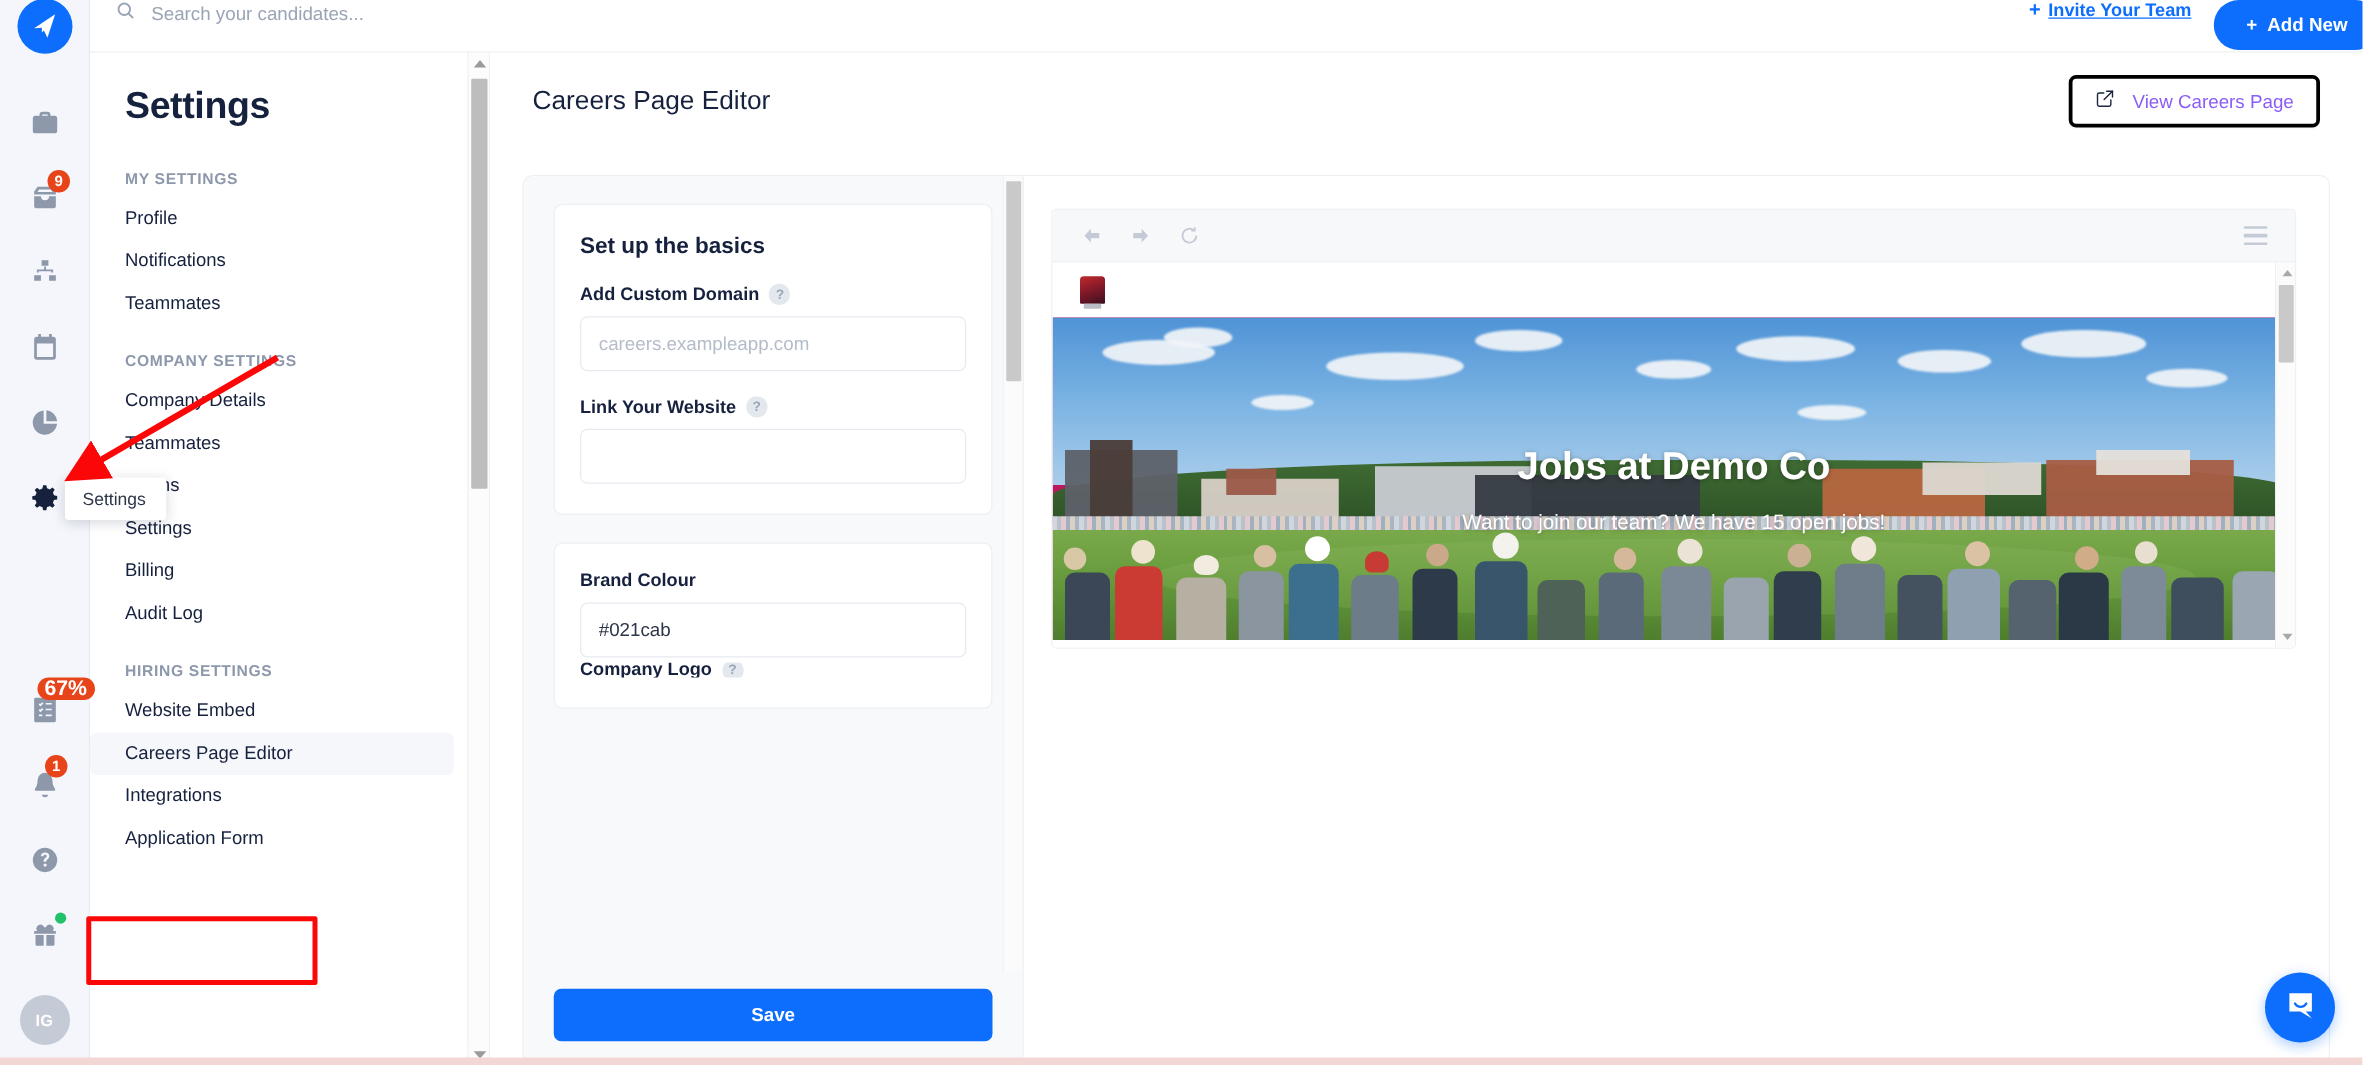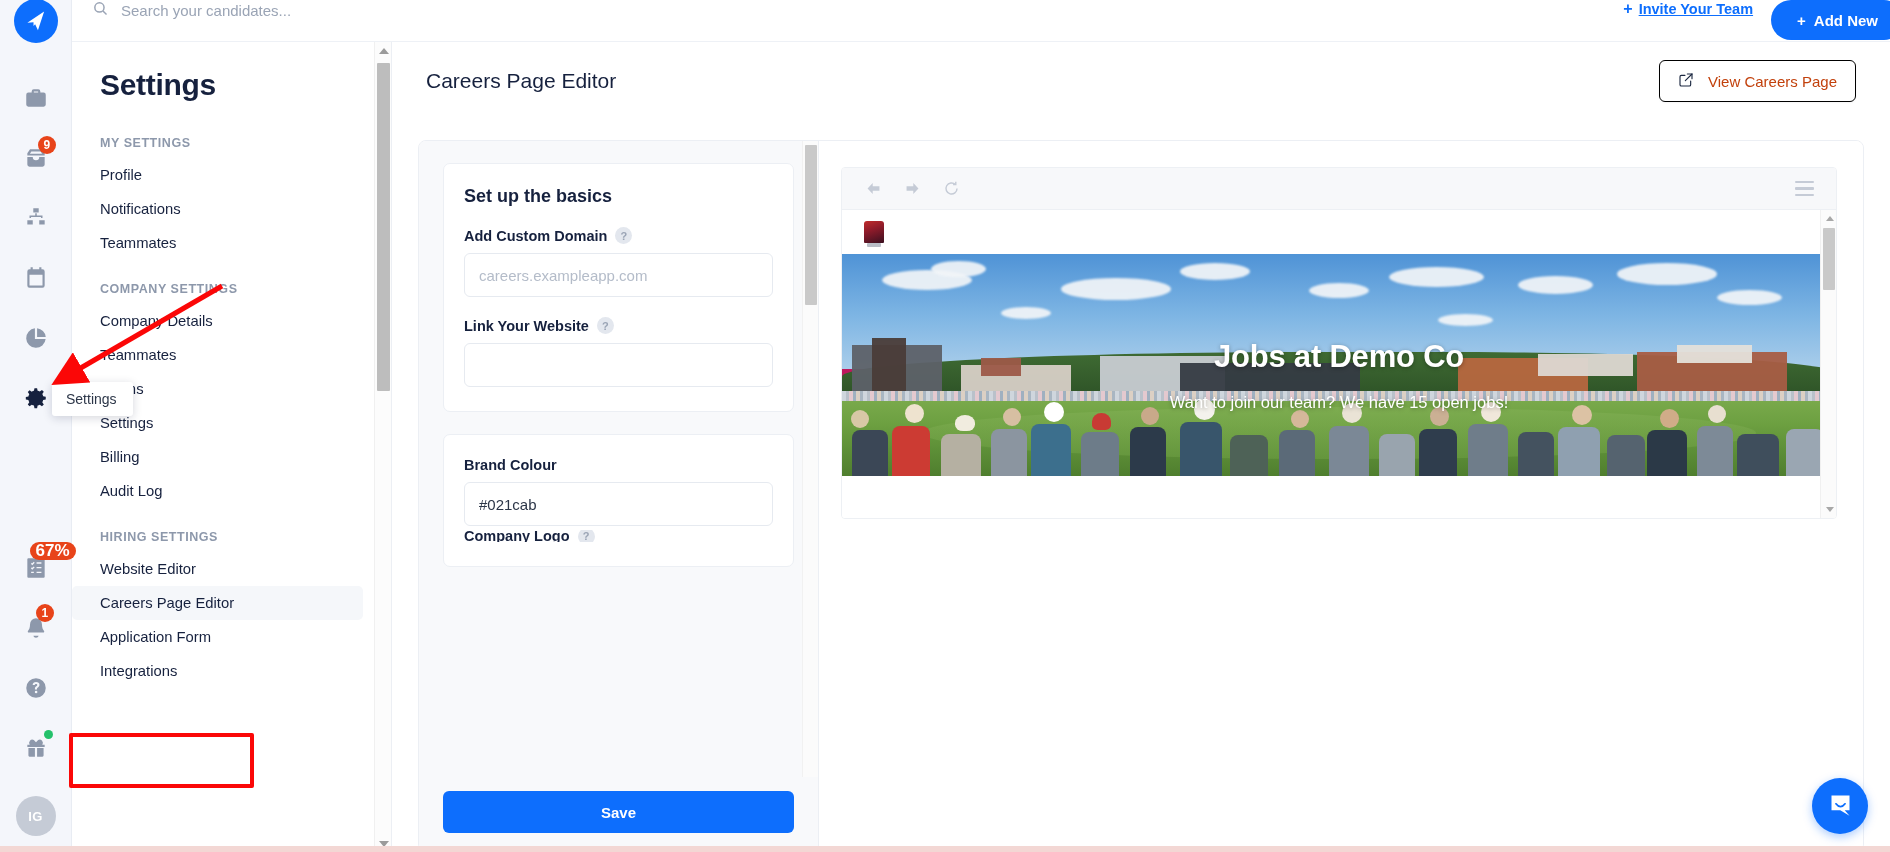--- a/index.html
+++ b/index.html
@@ -187,26 +187,26 @@
     position: relative;
   }
   .content-head {
     height: 78px; flex: 0 0 78px;
     display: flex; align-items: center;
     padding: 0 34px 0 34px;
     justify-content: space-between;
   }
   .page-title { font-size: 21px; color: #16213e; font-weight: 400; }
   .view-btn {
-    border: 1px solid #000000; background: #fff;
+    border: 3px solid #000000; background: #fff;
     border-radius: 6px;
     height: 42px; padding: 0 18px;
     display: flex; align-items: center; gap: 14px;
     font-family: "Liberation Sans", sans-serif;
-    font-size: 15px; color: #c2410c; font-weight: 500;
+    font-size: 15px; color: #8b5cf6; font-weight: 500;
     cursor: pointer;
     box-shadow: 0 1px 2px rgba(20,30,60,.04);
   }
   .view-btn svg { width: 16px; height: 16px; stroke: #1b2740; fill: none; stroke-width: 1.7; }
 
   .editor-shell {
     flex: 1 1 auto;
     margin: 20px 26px 0 26px;
     border: 1px solid #eceff4;
     border-radius: 8px;
@@ -338,21 +338,21 @@
     position: relative;
   }
   .site-logo:after {
     content:""; position: absolute; left: 3px; bottom: -4px;
     width: 14px; height: 4px; background: #b9bdc6; border-radius: 1px;
   }
 
   
   .hero {
     position: relative;
-    height: 222px;
+    height: 258px;
     overflow: hidden;
     margin-left: 0px;
     background: #be185d;
   }
   .sky {
     position: absolute; left:0; top:0; width:100%; height: 52%;
     background: linear-gradient(#4f93d6 0%, #7fb6e4 55%, #a9cdea 100%);
   }
   .cloud {
     position: absolute; background: #f2f5f8; border-radius: 50%;
@@ -599,24 +599,24 @@
           <div class="grp-label">COMPANY SETTINGS</div>
           <div class="nav-item">Company Details</div>
           <div class="nav-item">Teammates</div>
           <div class="nav-item">Teams</div>
           <div class="nav-item">Settings</div>
           <div class="nav-item">Billing</div>
           <div class="nav-item">Audit Log</div>
 
           <div class="grp-gap"></div>
           <div class="grp-label">HIRING SETTINGS</div>
-          <div class="nav-item">Website Editor</div>
+          <div class="nav-item">Website Embed</div>
           <div class="nav-item selected">Careers Page Editor</div>
+          <div class="nav-item">Integrations</div>
           <div class="nav-item">Application Form</div>
-          <div class="nav-item">Integrations</div>
         </div>
 
         <div class="sb">
           <div class="sb-arrow up">
               <i></i>
             </div>
           <div class="sb-thumb" style="top:21px;height:328px;"></div>
           <div class="sb-arrow down">
               <i></i>
             </div>

